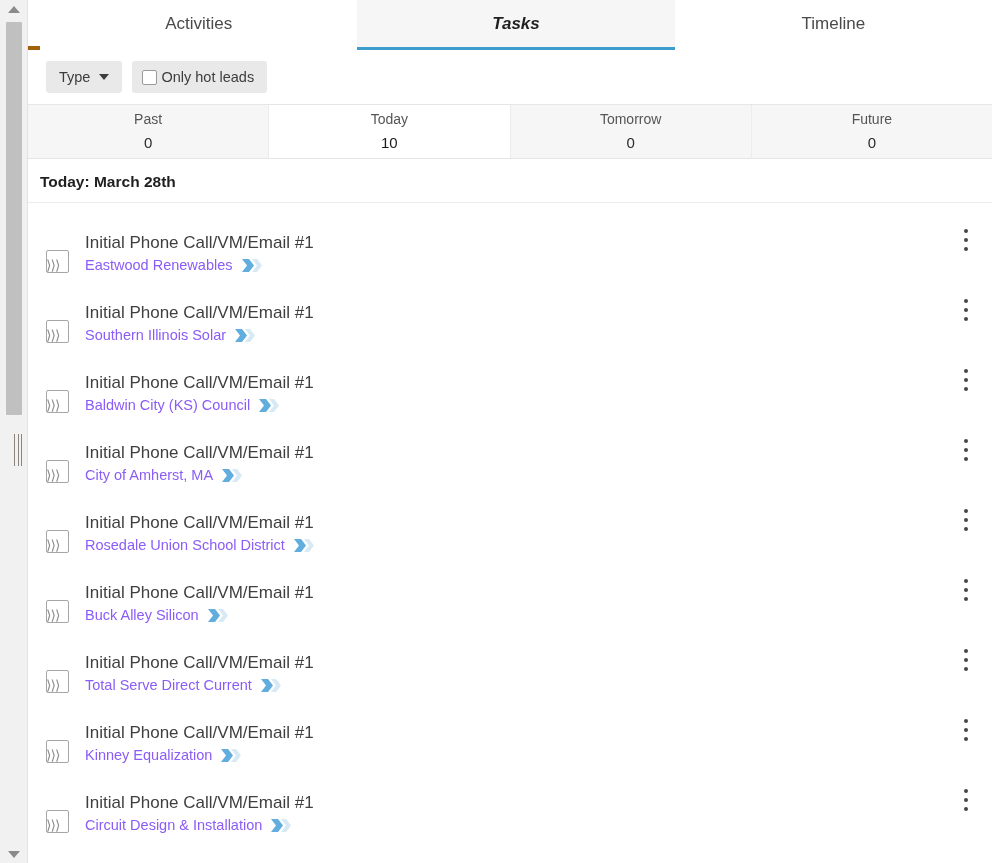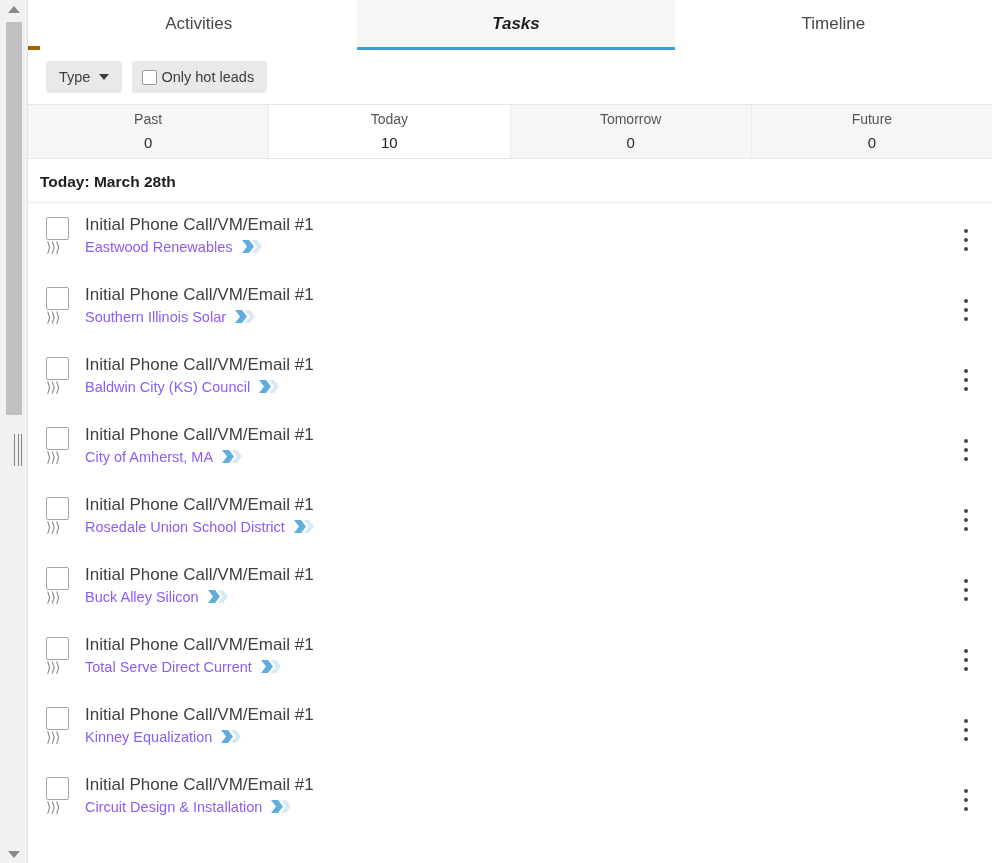--- a/index.html
+++ b/index.html
@@ -187,21 +187,21 @@
     background: #ffffff;
     border-bottom: 1px solid #ececec;
   }
 
   
   .tasklist { background: #ffffff; }
 
   .task {
     position: relative;
     display: flex;
-    align-items: flex-start;
+    align-items: flex-end;
     height: 70px;
     padding: 11px 18px 0 18px;
     background: #ffffff;
   }
   .cbox {
     width: 23px; height: 23px;
     border: 1px solid #a6a6a6;
     background: #ffffff;
     border-radius: 2px;
     flex: none;

